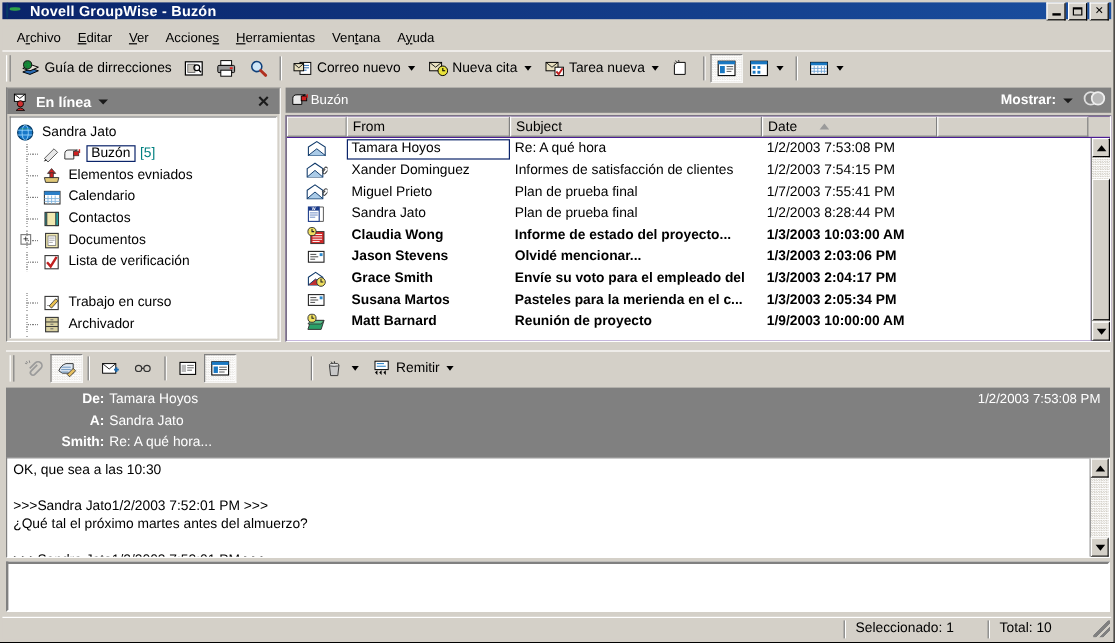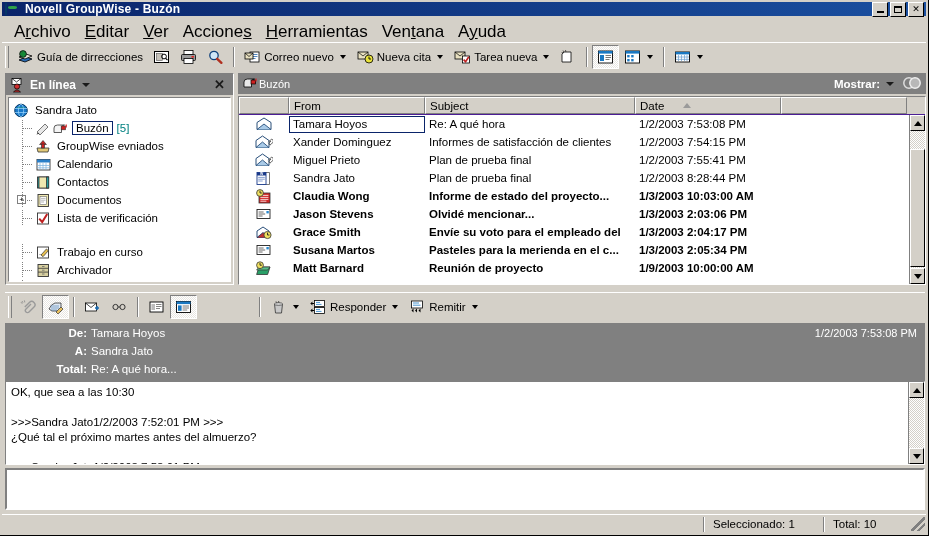--- a/index.html
+++ b/index.html
@@ -55,21 +55,21 @@
   .gl-min { width:7px; height:2px; background:#000; margin-top:6px;}
   .gl-max { width:8px; height:7px; border:1px solid #000; border-top-width:2px;}
 
   
   .menubar {
     position: absolute; left: 2px; top: 22px; right: 2px; height: 19px;
     background: #d4d0c8; display: flex; align-items: center;
     padding-left: 5px;
   }
   .menu-item {
-    padding: 2px 7px; font-size: 17px; color: #000; white-space: nowrap;
+    padding: 2px 7px; font-size: 11px; color: #000; white-space: nowrap;
   }
   .menu-item u { text-decoration: underline; }
 
   
   .toolbar {
     position: absolute; left: 2px; top: 42px; right: 2px; height: 28px;
     background: #d4d0c8;
     border-top: 1px solid #fff;
     display: flex; align-items: center; padding-left: 3px;
   }
@@ -453,21 +453,21 @@
           <span class="count">[5]</span>
         </div>
         <div class="tnode" style="padding-left: 26px; margin-top: 2px;">
           <span class="dotline"></span>
           <span style="position: absolute; left: 14px; top: 8px; width: 9px; height: 1px; background: repeating-linear-gradient(to right, rgb(128, 128, 128) 0px, rgb(128, 128, 128) 1px, transparent 1px, transparent 2px);"></span>
           <span class="tico"><svg width="17" height="15" viewBox="0 0 17 15">
               <path d="M2 9 h12 l-1 4 h-10 z" fill="#e0c878" stroke="#333" stroke-width="0.8"></path>
               <path d="M8 1.5 l3.4 4 h-6.8 z" fill="#d02020" stroke="#333" stroke-width="0.7"></path>
               <rect x="6.6" y="5" width="2.8" height="4" fill="#d02020" stroke="#333" stroke-width="0.7"></rect>
             </svg></span>
-          <span class="tlabel">GroupWise evniados</span>
+          <span class="tlabel">Elementos evniados</span>
         </div>
         <div class="tnode" style="padding-left: 26px; margin-top: 2px;">
           <span class="dotline"></span>
           <span style="position: absolute; left: 14px; top: 8px; width: 9px; height: 1px; background: repeating-linear-gradient(to right, rgb(128, 128, 128) 0px, rgb(128, 128, 128) 1px, transparent 1px, transparent 2px);"></span>
           <span class="tico"><svg width="17" height="15" viewBox="0 0 17 15">
               <rect x="2" y="2.5" width="13" height="10.5" fill="#fff" stroke="#333" stroke-width="0.9"></rect>
               <rect x="2" y="2.5" width="13" height="3" fill="#2a7fc8"></rect>
               <path d="M5 6v7 M8 6v7 M11 6v7 M2 8.5h13 M2 10.8h13" stroke="#7ab0dd" stroke-width="0.7"></path>
             </svg></span>
           <span class="tlabel">Calendario</span>
@@ -603,21 +603,21 @@
           <div class="mrow">
             <div class="mico">
               <svg width="18" height="14" viewBox="0 0 18 14">
                 <path d="M1 5.5 L7.5 1 L14 5.5 v7 H1 z" fill="#fff" stroke="#103a6a" stroke-width="0.9"></path>
                 <path d="M1 12.5 L7.5 7 L14 12.5" fill="#aacbe8" stroke="#103a6a" stroke-width="0.8"></path>
                 <path d="M16 6 l-1.6 1.8 a1.1 1.1 0 0 0 1.6 1.6 l2 -2.2 a1.7 1.7 0 0 0 -2.6 -2.2 l-2 2.2" fill="none" stroke="#444" stroke-width="0.9"></path>
               </svg>
             </div>
             <div class="cell" style="width: 136px;">Miguel Prieto</div>
             <div class="cell" style="width: 210px;">Plan de prueba final</div>
-            <div class="cell" style="width: 146px;">1/2/2003 7:55:41 PM</div>
+            <div class="cell" style="width: 146px;">1/7/2003 7:55:41 PM</div>
           </div>
           <div class="mrow">
             <div class="mico">
               <svg width="18" height="15" viewBox="0 0 18 15">
                 <path d="M9 1.5h5.5v12H8z" fill="#fff" stroke="#555" stroke-width="0.8"></path>
                 <rect x="2" y="1.5" width="9" height="12" fill="#fff" stroke="#1a3a8a" stroke-width="0.9"></rect>
                 <rect x="2" y="1.5" width="9" height="3" fill="#1a3a8a"></rect>
                 <text x="6.5" y="4.2" font-size="3.4" fill="#fff" text-anchor="middle" font-family="sans-serif" font-weight="bold">W</text>
                 <path d="M3.2 6.4h6.6 M3.2 8.2h6.6 M3.2 10h4.5" stroke="#5577bb" stroke-width="0.7"></path>
               </svg>
@@ -775,34 +775,20 @@
       <span class="ico">
         <svg width="17" height="16" viewBox="0 0 17 16">
           <path d="M4.5 5 h8 l-1 9 h-6 z" fill="#c8c8c8" stroke="#333" stroke-width="0.8"></path>
           <ellipse cx="8.5" cy="5" rx="4" ry="1.3" fill="#e0e0e0" stroke="#333" stroke-width="0.7"></ellipse>
           <path d="M6 2.4 l1 1.5 M8.6 2 l0.3 1.9" stroke="#333" stroke-width="0.8"></path>
         </svg>
       </span>
       <span class="tb-arrow"></span>
     </span>
 
-    <span class="tb-btn">
-      <span class="ico">
-        <svg width="17" height="16" viewBox="0 0 17 16">
-          <rect x="4.5" y="1.5" width="10" height="6" fill="#fff" stroke="#000" stroke-width="0.8"></rect>
-          <path d="M6 3.4h4 M6 5.4h5.5" stroke="#1a78c2" stroke-width="0.8"></path>
-          <rect x="4.5" y="8.5" width="10" height="6" fill="#fff" stroke="#000" stroke-width="0.8"></rect>
-          <path d="M6 10.4h4 M6 12.4h5.5" stroke="#1a78c2" stroke-width="0.8"></path>
-          <path d="M4 4.5 L1 4.5 M2.5 2.8 L1 4.5 L2.5 6.2" stroke="#000" stroke-width="1" fill="none"></path>
-          <path d="M4 11.5 L1 11.5 M2.5 9.8 L1 11.5 L2.5 13.2" stroke="#000" stroke-width="1" fill="none"></path>
-        </svg>
-      </span>
-      <span>Responder</span>
-      <span class="tb-arrow"></span>
-    </span>
 
     <span class="tb-btn">
       <span class="ico">
         <svg width="17" height="16" viewBox="0 0 17 16">
           <rect x="2.5" y="2" width="11" height="7" fill="#fff" stroke="#000" stroke-width="0.8"></rect>
           <path d="M4 4h6 M4 6.2h7.5" stroke="#1a78c2" stroke-width="0.8"></path>
           <path d="M2.5 11.5 l2 -2 v4 z M6 11.5 l2 -2 v4 z M9.5 11.5 l2 -2 v4 z" fill="#000"></path>
         </svg>
       </span>
       <span>Remitir</span>
@@ -813,21 +799,21 @@
   <div id="prev-hdr">
     <div class="hrow">
       <span class="hlab">De:</span>
       <span class="hval">Tamara Hoyos</span>
     </div>
     <div class="hrow">
       <span class="hlab">A:</span>
       <span class="hval">Sandra Jato</span>
     </div>
     <div class="hrow">
-      <span class="hlab">Total:</span>
+      <span class="hlab">Smith:</span>
       <span class="hval">Re: A qué hora...</span>
     </div>
     <div class="hdate">1/2/2003 7:53:08 PM</div>
   </div>
 
   <div id="prev-body">
     <div class="body-text">OK, que sea a las 10:30
 
 &gt;&gt;&gt;Sandra Jato1/2/2003 7:52:01 PM &gt;&gt;&gt;
 ¿Qué tal el próximo martes antes del almuerzo?

